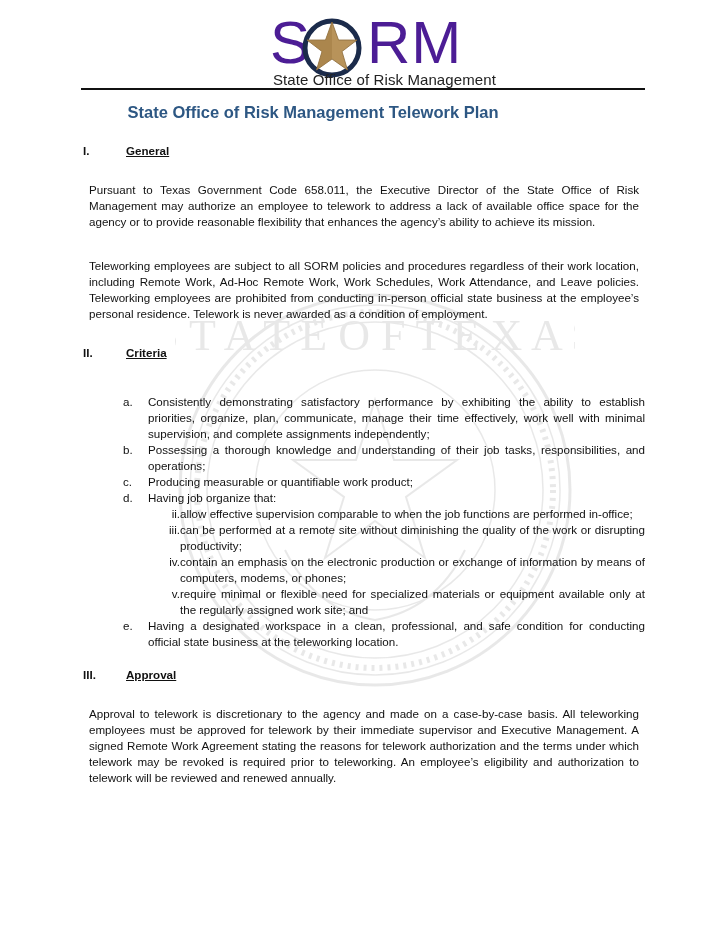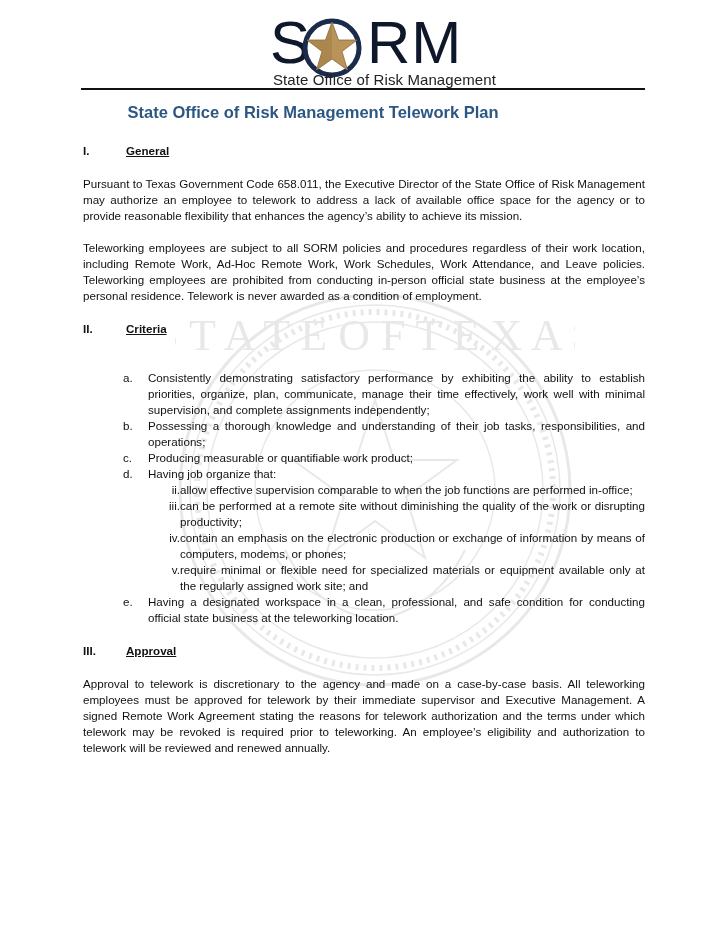--- a/index.html
+++ b/index.html
@@ -9,42 +9,42 @@
   }
   .watermark {
     position: absolute; left: 175px; top: 290px; width: 400px; height: 400px;
     opacity: 0.13; pointer-events: none;
   }
   .logo {
     position: absolute; left: 270px; top: 14px; width: 190px; height: 74px;
   }
   .logo-text {
     position: absolute; left: 0; top: -6px; font-family: "Liberation Sans", sans-serif;
-    font-size: 60px; color: #0f172a; letter-spacing: 1px; line-height: 70px; white-space: nowrap;
+    font-size: 60px; color: #4c1d95; letter-spacing: 1px; line-height: 70px; white-space: nowrap;
   }
   .logo-text .o-slot { display: inline-block; width: 56px; }
   .logo-star { position: absolute; left: 32px; top: 4px; width: 60px; height: 60px; }
   .logo-sub {
     position: absolute; left: 3px; top: 57px; font-size: 15px; color: #222; white-space: nowrap;
     letter-spacing: 0.1px;
   }
   .rule { position: absolute; left: 81px; top: 88px; width: 564px; height: 2px; background: #111; }
 
   .title {
     position: absolute; left: 0; width: 626px; top: 103px; text-align: center;
     font-size: 16.5px; font-weight: bold; color: #2d5783;
   }
   .content {
     position: absolute; left: 83px; top: 143px; width: 562px;
     font-size: 11.6px; line-height: 16px; color: #111;
   }
   .sec-head { font-weight: bold; display: flex; margin: 0; }
   .sec-num { width: 43px; }
   .sec-title { text-decoration: underline; }
-  p { margin: 0; text-align: justify; }
+  p { margin: 6px; text-align: justify; }
   .gap-m { height: 16px; }
   .list-a { margin: 0; padding: 0; list-style: none; margin-left: 40px; }
   .list-a li { display: flex; text-align: justify; }
   .list-a .mark { width: 25px; flex: none; }
   .list-a .txt { flex: 1; text-align: justify; }
   .list-r { margin: 0; padding: 0; list-style: none; margin-left: 33px; }
   .list-r li { display: flex; }
   .list-r .mark { width: 32px; flex: none; text-align: right; padding-right: 0; }
   .list-r .txt { flex: 1; text-align: justify; }
 </style>

